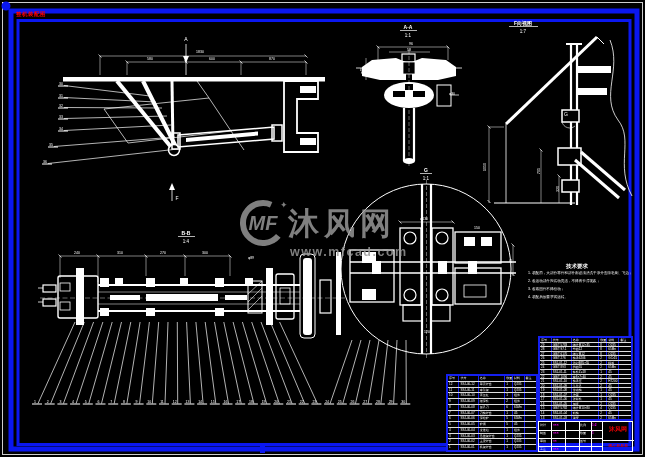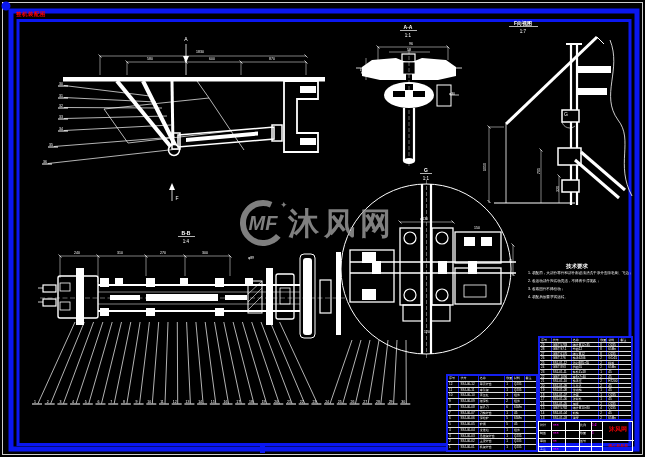--- a/index.html
+++ b/index.html
@@ -350,20 +350,21 @@
 
 <div class="watermark">
   <div class="wm-row">
     <svg width="50" height="50" viewBox="0 0 50 50">
       <circle cx="25" cy="25" r="20" fill="none" stroke="#9b9b9b" stroke-width="6" stroke-dasharray="88 38" transform="rotate(40 25 25)"></circle>
       <text x="25" y="32" text-anchor="middle" font-size="20" font-weight="bold" font-style="italic" fill="#9b9b9b">MF</text>
       <text x="42" y="10" font-size="9" fill="#9b9b9b">✦</text>
     </svg>
     <div class="wm-name">沐风网</div>
   </div>
+  <div class="wm-url">www.mfcad.com</div>
 </div>
 
 <div class="tech">
   <div class="tech-title">技术要求</div>
   <div class="tech-items" id="tech-items">
         <div>1. 装配前，大部分零件和部件都必须清洗干净并去除毛刺、飞边；</div>
         <div>2. 各运动部件应转动灵活，不得有卡滞现象；</div>
         <div>3. 各紧固件不得松动；</div>
         <div>4. 装配后按要求试运转。</div>
       </div>

